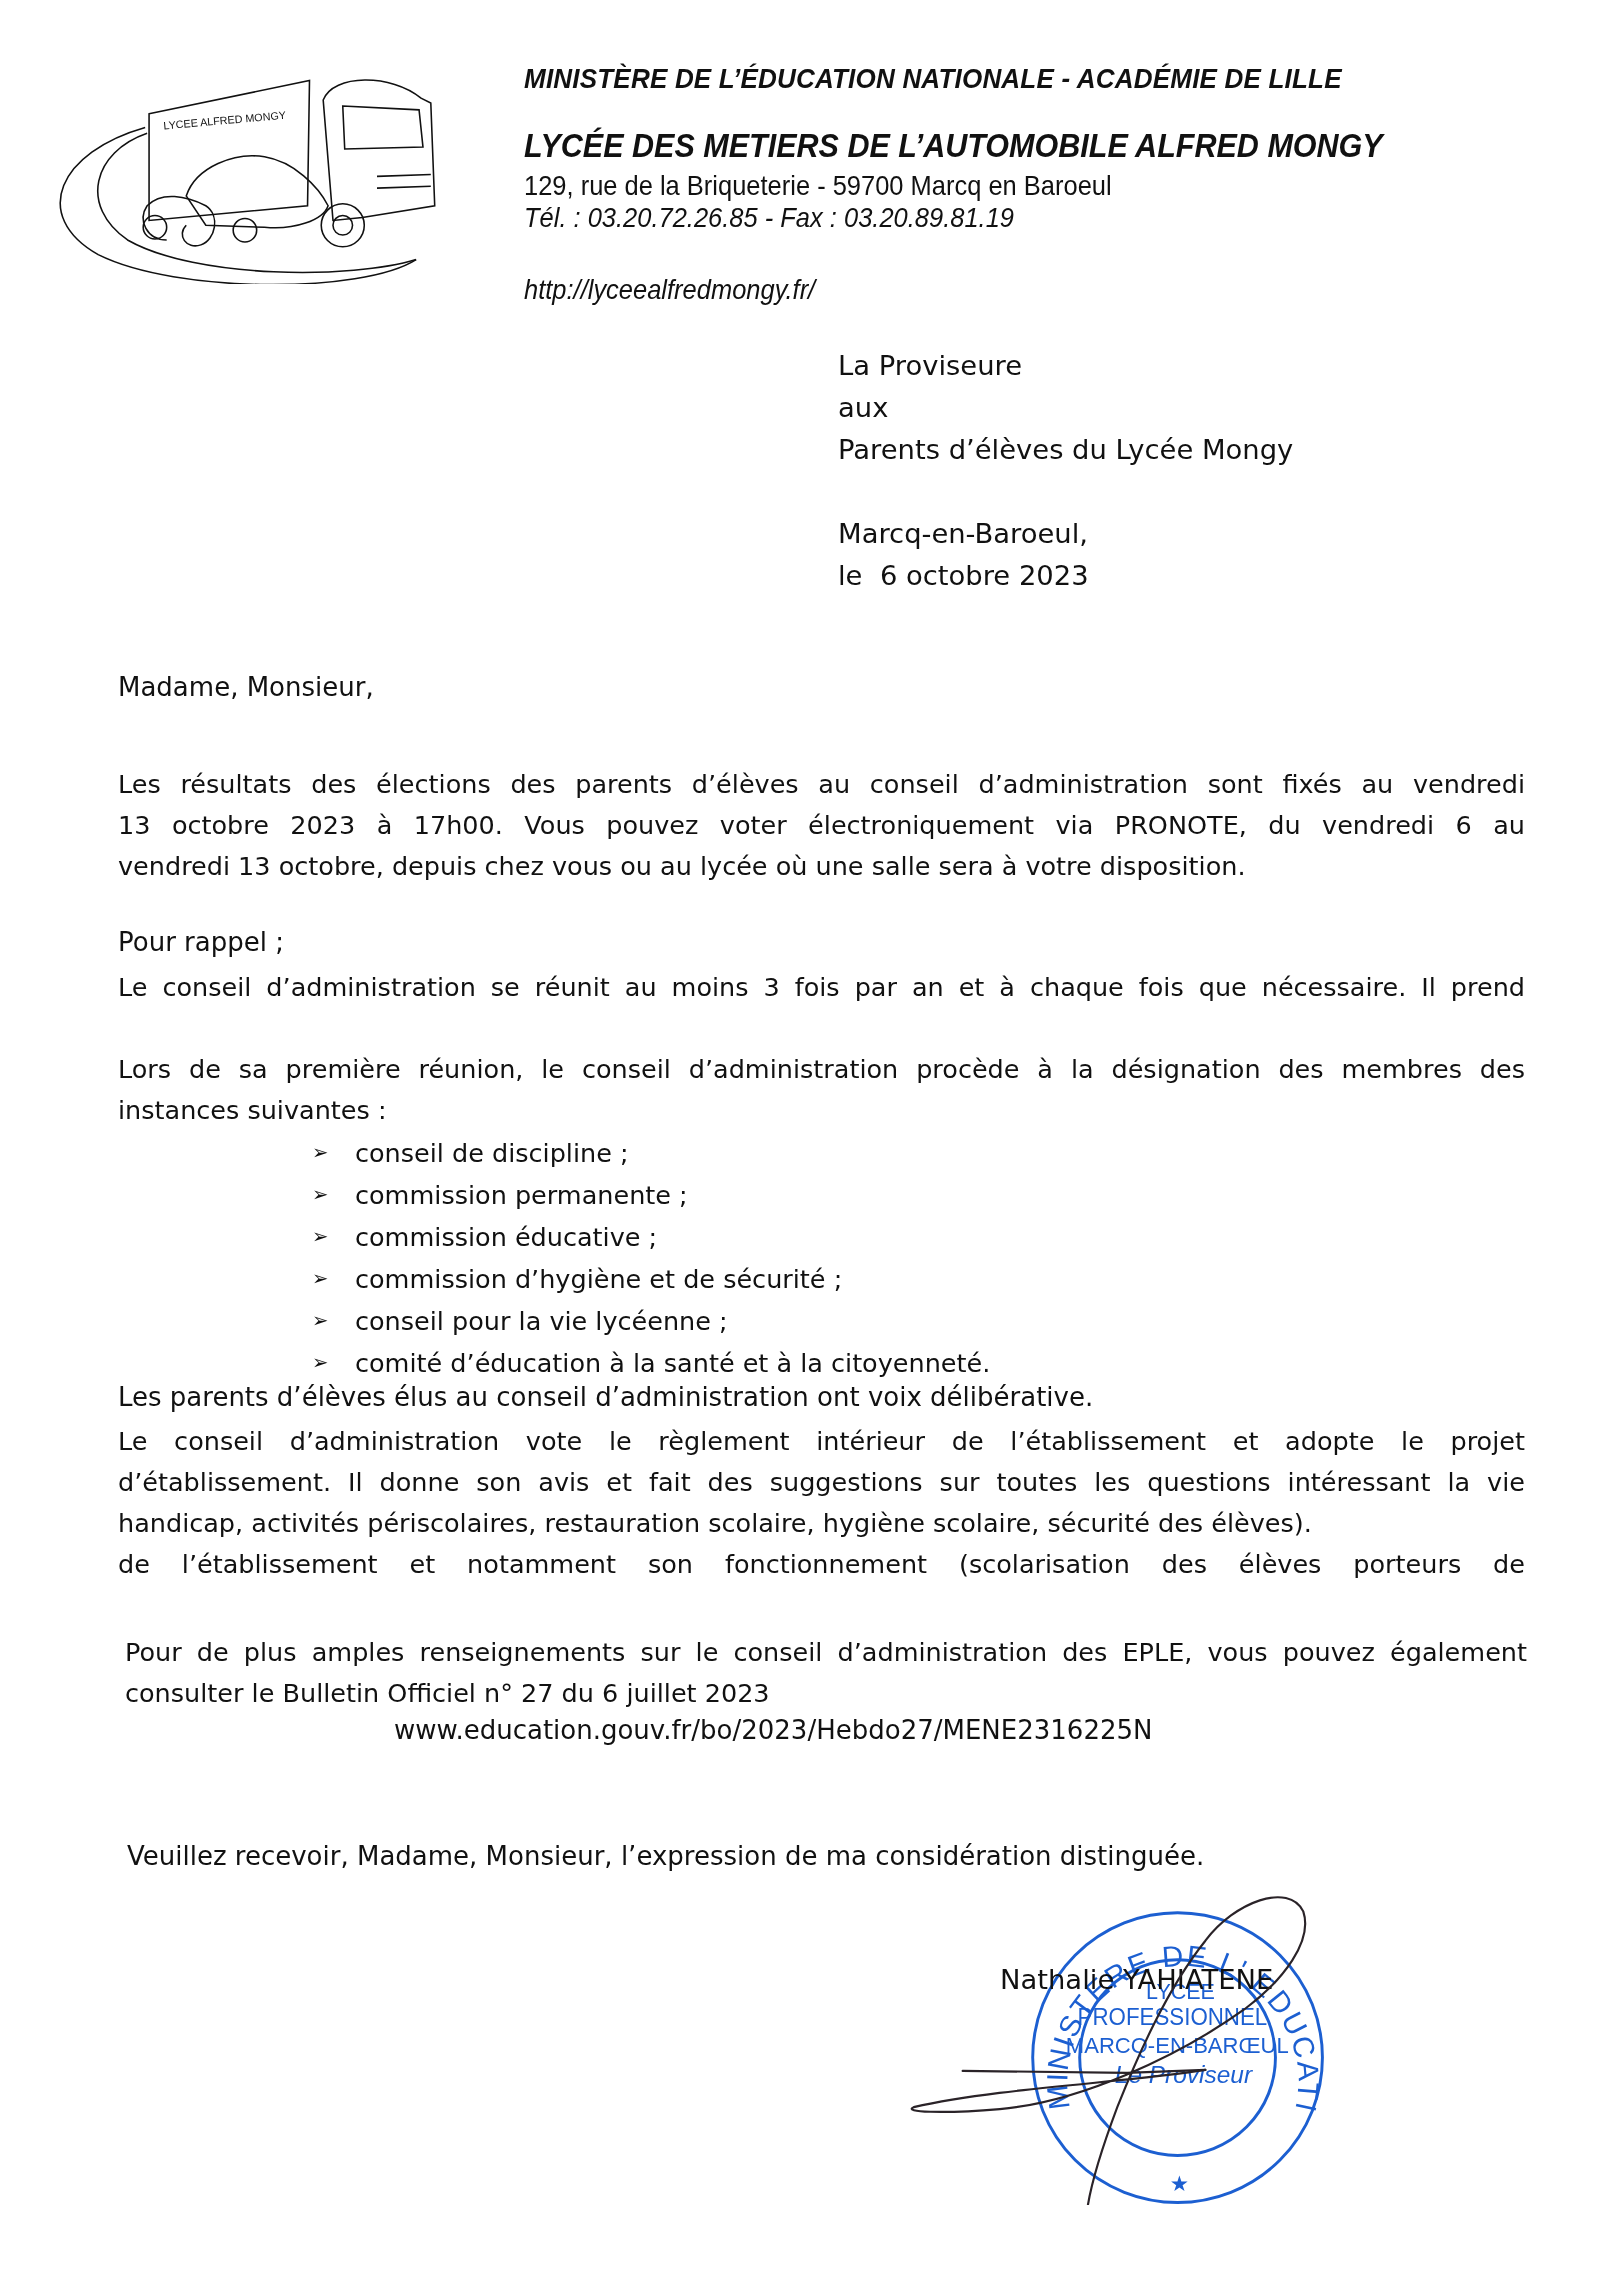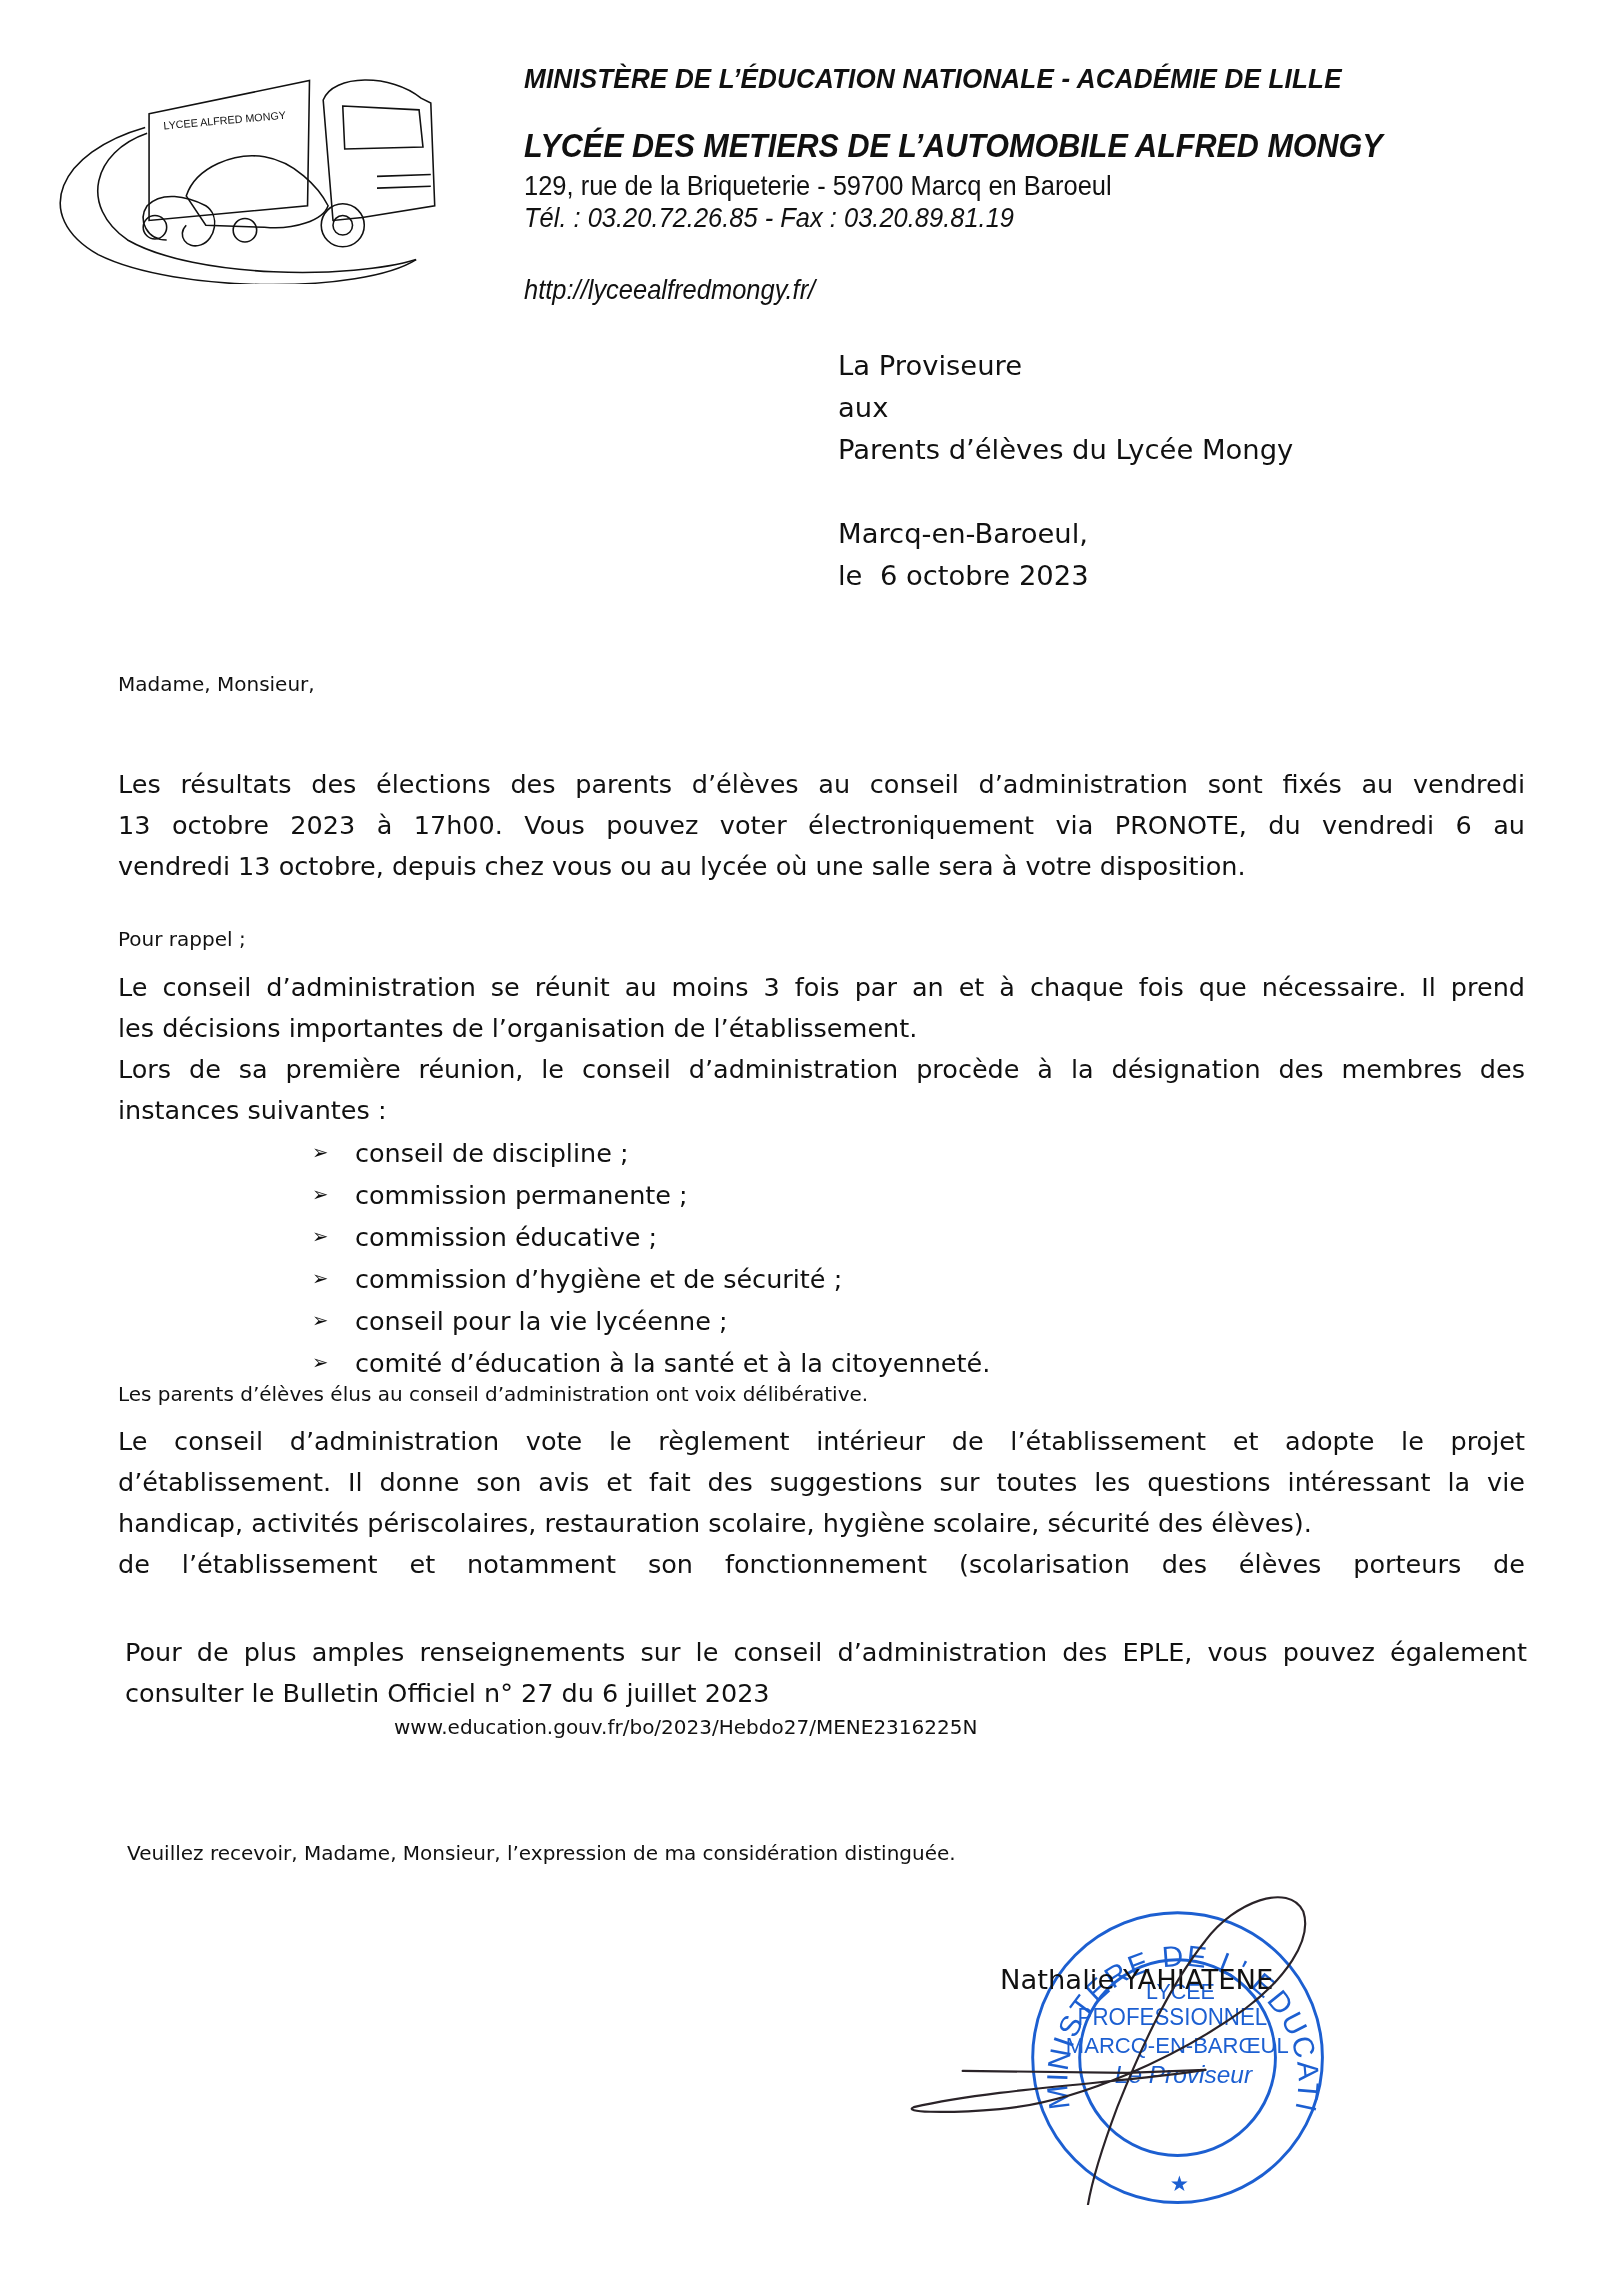--- a/index.html
+++ b/index.html
@@ -5,21 +5,21 @@
     html, body { margin:0; padding:0; background:#ffffff; }
     body { width:1620px; height:2293px; position:relative; overflow:hidden; color:#111; }
     .abs { position:absolute; white-space:nowrap; }
     .hdr { font-family:"Liberation Sans", sans-serif; }
     .hdr-min { left:524px; top:63px; font-size:28px; font-weight:bold; font-style:italic; letter-spacing:0.2px; transform:scaleX(0.93); transform-origin:left; }
     .hdr-lyc { left:524px; top:127px; font-size:33px; font-weight:bold; font-style:italic; transform:scaleX(0.925); transform-origin:left; }
     .hdr-addr { left:524px; top:170px; font-size:27.4px; transform:scaleX(0.93); transform-origin:left; }
     .hdr-tel { left:524px; top:202px; font-size:27.4px; font-style:italic; transform:scaleX(0.93); transform-origin:left; }
     .hdr-url { left:524px; top:274px; font-size:27.4px; font-style:italic; transform:scaleX(0.93); transform-origin:left; }
 
-    .body-font { font-family:"DejaVu Sans", sans-serif; font-size:20px; }
+    .body-font { font-family:"DejaVu Sans", sans-serif; font-size:26px; }
     .recip { left:838px; font-size:27.4px; }
 
     .para { position:absolute; left:118px; width:1407px; font-family:"DejaVu Sans", sans-serif; font-size:25.5px; line-height:41px; text-align:justify; }
     .para .ln { display:block; text-align:justify; text-align-last:justify; white-space:nowrap; overflow:visible; }
     .para .ln.last { text-align-last:left; }
 
     .list { position:absolute; left:312px; top:1132px; font-family:"DejaVu Sans", sans-serif; font-size:25.5px; line-height:42px; }
     .list .item { display:flex; align-items:center; white-space:nowrap; }
     .list .arrow { width:43px; font-size:19.6px; display:inline-block; }
 
@@ -70,21 +70,20 @@
 <div class="para" style="top:764px;">
   <span class="ln"><span style="white-space: nowrap; word-spacing: 0px;">Les résultats des élections des parents d’élèves au conseil d’administration sont fixés au vendredi</span></span>
   <span class="ln"><span style="white-space: nowrap; word-spacing: 0px;">13 octobre 2023 à 17h00. Vous pouvez voter électroniquement via PRONOTE, du vendredi 6 au</span></span>
   <span class="ln last"><span style="white-space: nowrap;">vendredi 13 octobre, depuis chez vous ou au lycée où une salle sera à votre disposition.</span></span>
 </div>
 
 <div class="abs body-font" style="left:118px; top:927px;">Pour rappel ;</div>
 
 <div class="para" style="top:967px;">
   <span class="ln"><span style="white-space: nowrap; word-spacing: 0px;">Le conseil d’administration se réunit au moins 3 fois par an et à chaque fois que nécessaire. Il prend</span></span>
-  <span class="ln last"><span style="white-space: nowrap;">les décisions importantes de l’organisation de l’établissement.</span></span>
 </div>
 
 <div class="para" style="top:1049px;">
   <span class="ln"><span style="white-space: nowrap; word-spacing: 0px;">Lors de sa première réunion, le conseil d’administration procède à la désignation des membres des</span></span>
   <span class="ln last"><span style="white-space: nowrap;">instances suivantes :</span></span>
 </div>
 
 <div class="list">
   <div class="item">
       <span class="arrow">➢</span>

